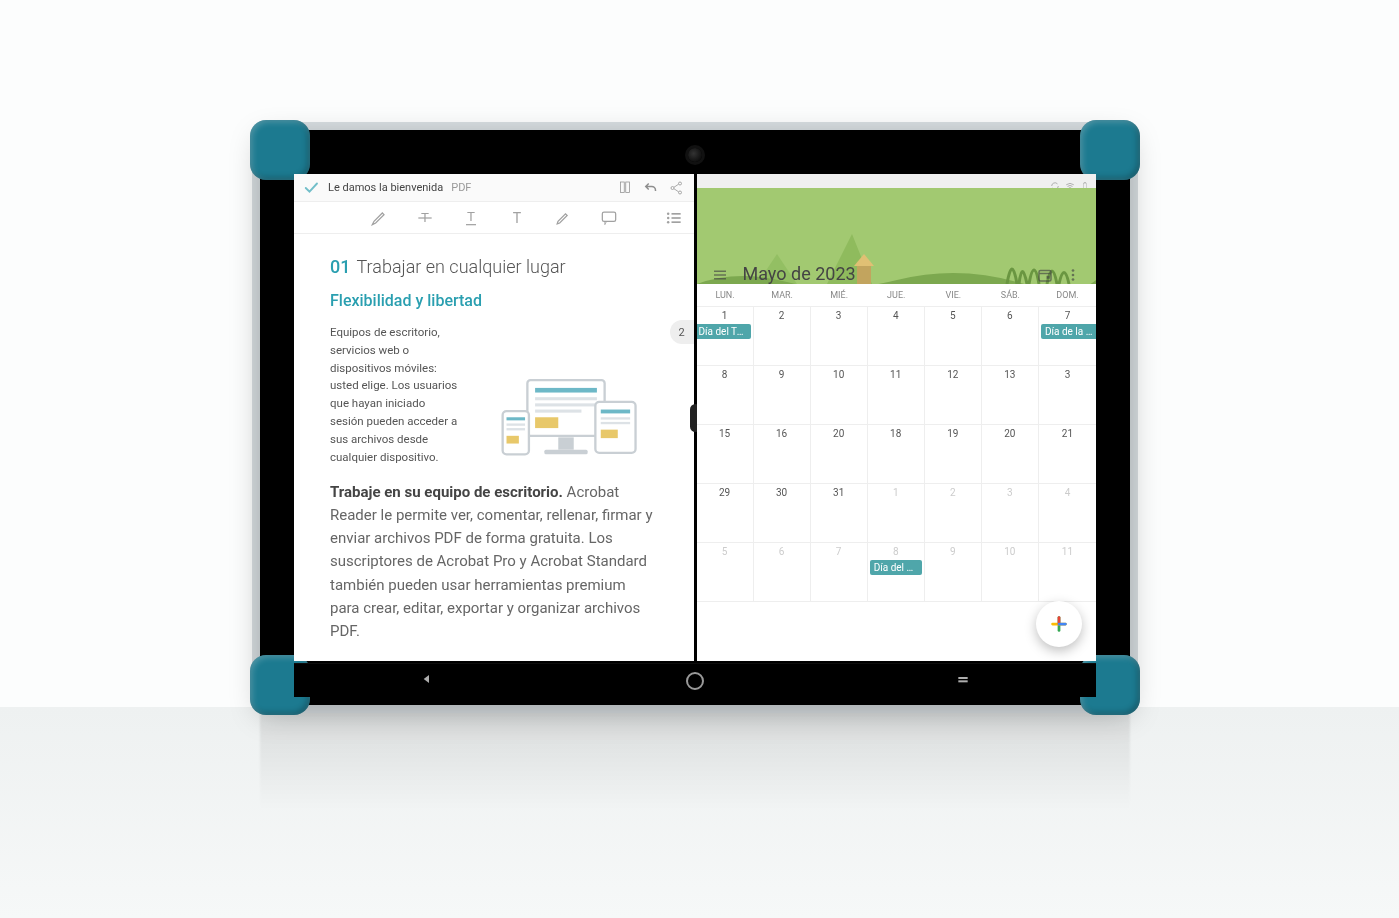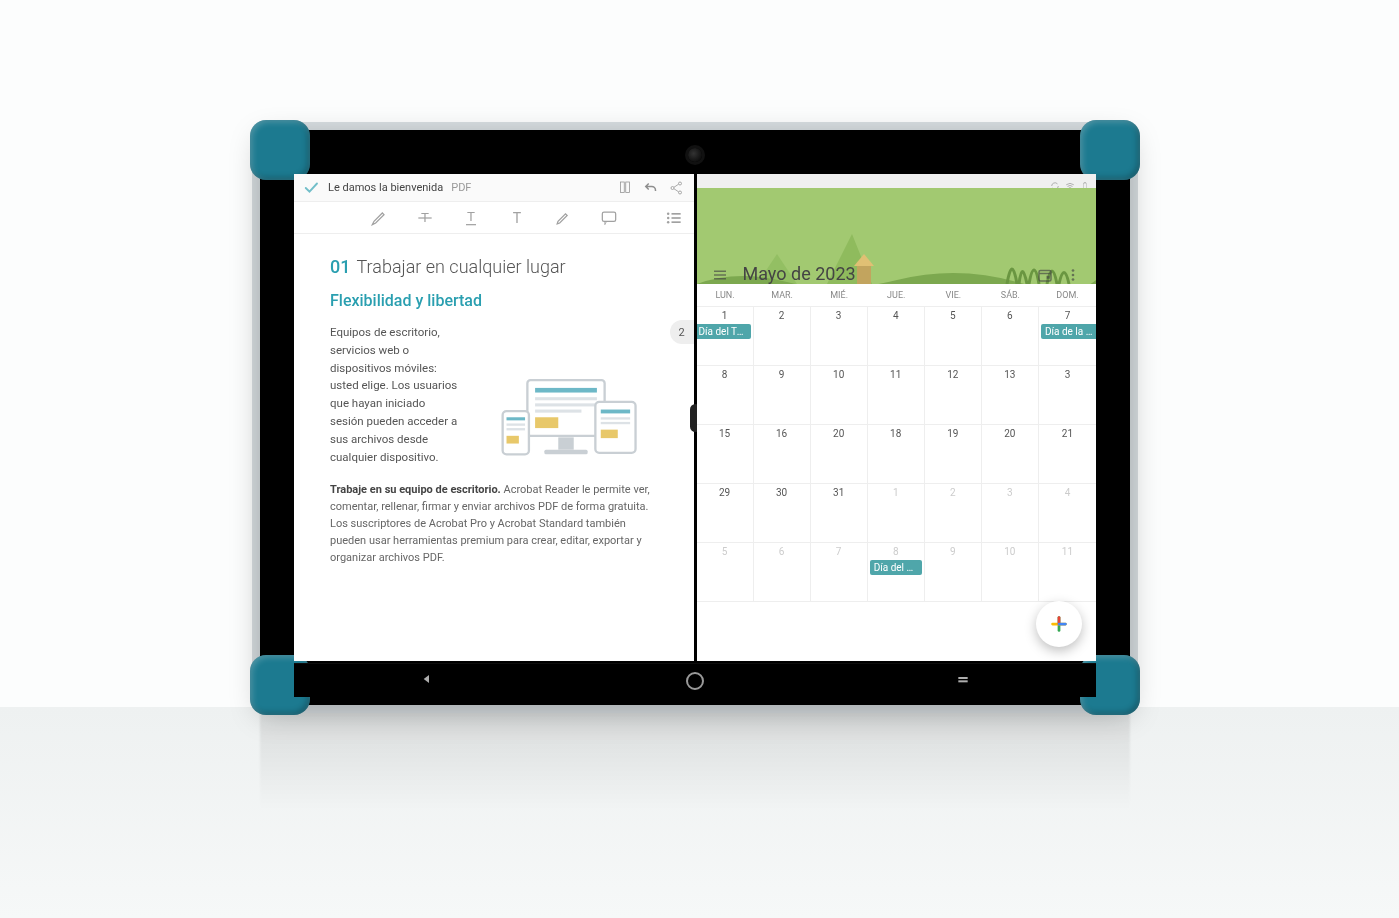--- a/index.html
+++ b/index.html
@@ -50,21 +50,21 @@
   .pdf-toolbar .icon{width:20px;height:20px;opacity:.55}
   .pdf-toolbar .right{position:absolute;right:10px}
   .pdf-content{flex:1; padding:22px 36px 0 36px; position:relative; overflow:hidden;}
   .doc-title{font-size:18px; color:#555; font-weight:300;}
   .doc-title .num{color:#2a9fb0; font-weight:500; margin-right:6px;}
   .doc-sub{color:#2a9fb0; font-size:16px; margin-top:14px; font-weight:500;}
   .doc-row{display:flex; gap:14px; margin-top:14px;}
   .doc-intro{font-size:11.5px; color:#555; line-height:1.55; flex:0 0 130px;}
   .devices{flex:1; display:flex; align-items:flex-end; justify-content:center;}
   .devices svg{width:170px;}
-  .para{font-size:11px; color:#666; line-height:1.55; margin-top:14px;}
+  .para{font-size:15px; color:#666; line-height:1.55; margin-top:14px;}
   .para b{color:#444;}
   .page-badge{
     position:absolute; right:0; top:86px;
     width:24px;height:24px;border-radius:50% 0 0 50%;
     background:#eee; color:#555; font-size:11px;
     display:flex;align-items:center;justify-content:center;
   }
 
   
   .cal-status{height:14px;background:rgba(0,0,0,.06);display:flex;justify-content:flex-end;align-items:center;padding:0 6px;gap:5px;}

